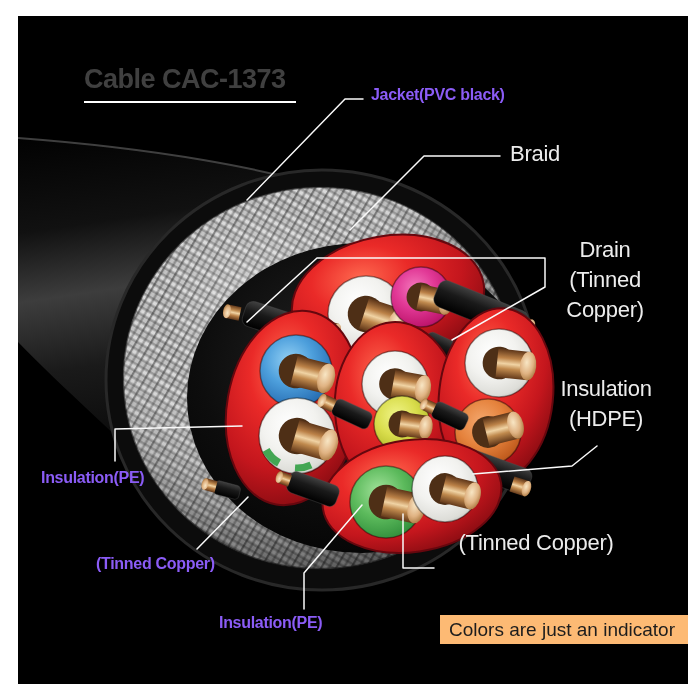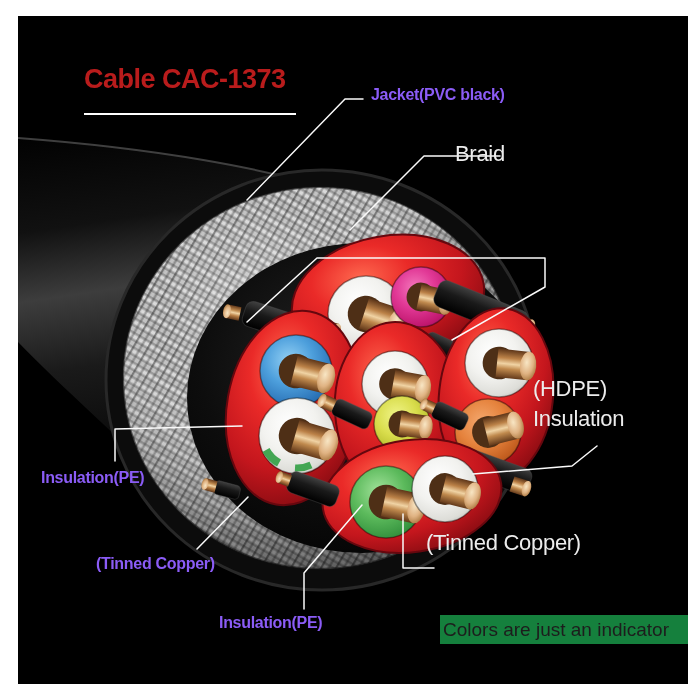--- a/index.html
+++ b/index.html
@@ -1,28 +1,28 @@
 <!DOCTYPE html>
 <html><head>
 <meta charset="utf-8">
 <style>
   html,body{margin:0;padding:0;background:#ffffff;}
   .page{position:relative;width:700px;height:700px;background:#ffffff;overflow:hidden;
         font-family:"Liberation Sans",sans-serif;}
   .canvas{position:absolute;left:18px;top:16px;width:670px;height:668px;background:#000;}
   svg.art{position:absolute;left:0;top:0;width:700px;height:700px;display:block;}
-  .title{position:absolute;left:84px;top:64px;color:#b91c1c;font-size:27px;font-weight:700;
-         letter-spacing:-0.5px;padding:0 10px 18px 0;border-bottom:2.5px solid #ffffff;
+  .title{position:absolute;left:84px;top:64px;color:#404040;font-size:27px;font-weight:700;
+         letter-spacing:-0.5px;padding:0 10px 6px 0;border-bottom:2.5px solid #ffffff;
          width:fit-content;}
   .lbl{position:absolute;color:#8b5cf6;font-size:16px;letter-spacing:-0.3px;white-space:nowrap;font-weight:bold;}
   .lbl-block{position:absolute;color:#ececec;font-size:22px;letter-spacing:-0.3px;
-             text-align:left;}
+             text-align:center;}
   .lbl-block div{line-height:30px;}
-  .note{position:absolute;left:440px;top:615px;width:248px;height:29px;background:#15803d;
-        color:#1d1d1d;font-size:19px;line-height:29px;padding-left:3px;box-sizing:border-box;
+  .note{position:absolute;left:440px;top:615px;width:248px;height:29px;background:#fdba74;
+        color:#1d1d1d;font-size:19px;line-height:29px;padding-left:9px;box-sizing:border-box;
         white-space:nowrap;overflow:hidden;}
 </style>
 </head>
 <body>
 
 <div class="page">
   <div class="canvas"></div>
 
   <svg class="art" id="cable-svg" viewBox="0 0 700 700">
     <defs>
@@ -296,24 +296,29 @@
   </svg>
 
   <div class="title">Cable CAC-1373</div>
 
   <div class="lbl" style="left:371px;top:86px">Jacket(PVC black)</div>
 
   <div class="lbl-block" style="left:455px;top:139px;width:160px">
     <div>Braid</div>
   </div>
 
+  <div class="lbl-block" style="left:540px;top:235px;width:130px">
+    <div>Drain</div>
+    <div>(Tinned</div>
+    <div>Copper)</div>
+  </div>
 
   <div class="lbl-block" style="left:533px;top:374px;width:146px">
+    <div>Insulation</div>
     <div>(HDPE)</div>
-    <div>Insulation</div>
   </div>
 
   <div class="lbl" style="left:41px;top:469px">Insulation(PE)</div>
 
   <div class="lbl" style="left:96px;top:555px">(Tinned Copper)</div>
 
   <div class="lbl-block" style="left:426px;top:528px;width:220px">
     <div>(Tinned Copper)</div>
   </div>
 

